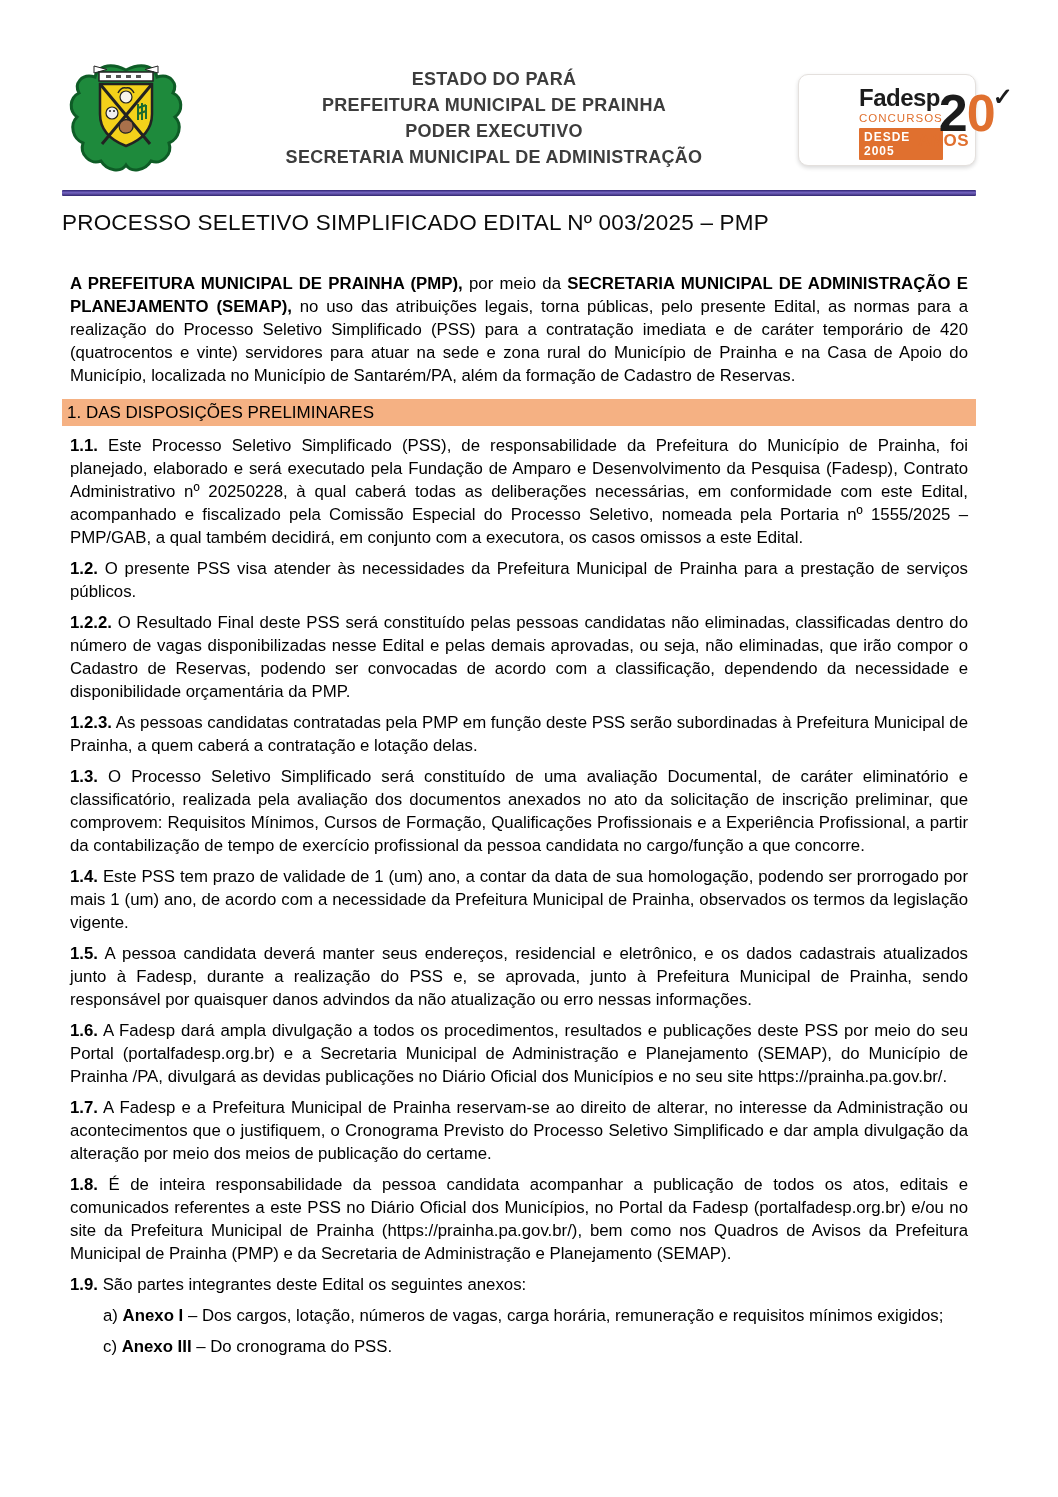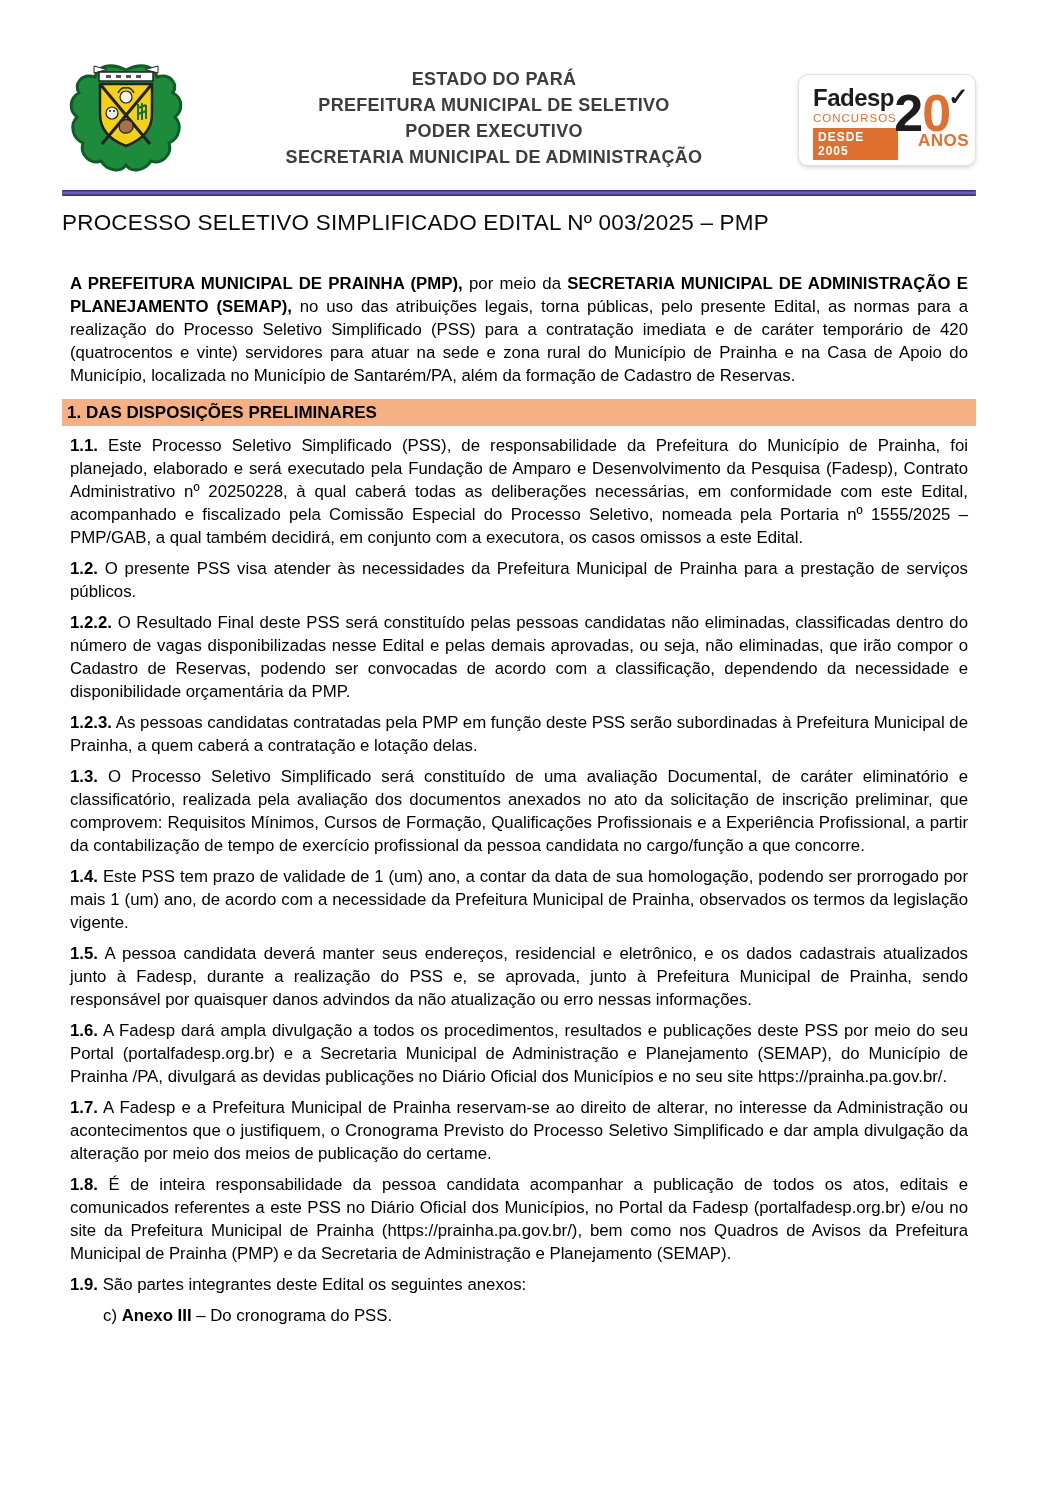--- a/index.html
+++ b/index.html
@@ -17,42 +17,42 @@
     font-size:18px; line-height:26px; color:#3d3d3d;
     padding-top:8px; letter-spacing:.3px;
   }
   .fadesp-box {
     flex:0 0 auto; width:178px; height:92px; margin-top:16px;
     background:#fff; border:1px solid #e4e0dd; border-radius:10px;
     box-shadow:0 2px 4px rgba(0,0,0,.15);
     position:relative; box-sizing:border-box; padding:12px 8px 0 14px;
     display:flex;
   }
-  .fadesp-left { width:92px; }
+  .fadesp-left { width:92px;margin-left:46px; }
   .fadesp-brand { font-weight:bold; font-size:24px; line-height:22px; color:#1c1c1c; letter-spacing:-0.5px; }
   .fadesp-concursos { color:#e0702f; font-weight:normal; font-size:11.5px; letter-spacing:1px; margin-top:3px; }
   .fadesp-badge {
     display:inline-block; background:#e0702f; color:#fff; font-weight:bold;
     font-size:12px; letter-spacing:1px; padding:2px 5px; margin-top:4px; border-radius:1px;
   }
   .fadesp-years { position:relative; width:74px; }
   .fadesp-2 { position:absolute; left:-4px; top:2px; font-weight:900; font-size:52px; line-height:48px; color:#1c1c1c; letter-spacing:-4px; }
   .fadesp-0 { position:absolute; left:24px; top:2px; font-weight:900; font-size:52px; line-height:48px; color:#e0702f; }
   .fadesp-check { position:absolute; left:50px; top:-4px; font-size:24px; color:#1c1c1c; font-weight:bold; }
   .fadesp-anos { position:absolute; right:-2px; bottom:14px; color:#e0702f; font-weight:bold; font-size:17px; letter-spacing:.5px; }
 
   
   .divider { height:6px; margin-top:12px; background:linear-gradient(to bottom,#2f2373,#7565c2 45%,#32266f); border-radius:1px; }
   .title { text-align:left; font-size:22.5px; font-weight:400; margin:14px 0 0 0; color:#0c0c0c; letter-spacing:.2px; }
 
   
   .content { margin-top:36px; font-size:16.8px; line-height:23px; text-align:justify; }
   .content p { margin:8px; }
   .sec-head {
-    background:#f5b183; font-weight:bold; font-size:17px;
+    background:#f5b183; font-weight:normal; font-size:17px;
     padding:2px 5px; margin:12px 0 2px 0; text-align:left;
   }
   .annex { padding-left:33px; }
   b { font-weight:bold; }
 </style>
 </head>
 <body>
 
 <div class="page">
 
@@ -75,21 +75,21 @@
         <circle cx="46" cy="55" r="6" fill="#efefef" stroke="#222222" stroke-width="1.2"></circle>
         <circle cx="44" cy="53" r="1" fill="#222222"></circle>
         <circle cx="48" cy="53" r="1" fill="#222222"></circle>
         <path d="M72 46 v16 M76 45 v17 M80 47 v14 M72 50 l8 -3 M72 56 l8 -3" stroke="#1c6b2e" stroke-width="2" fill="none"></path>
         <path d="M55 64 q5 -5 11 0 q3 6 -2 10 q-7 3 -10 -2 q-2 -4 1 -8 z" fill="#a9714b" stroke="#222222" stroke-width="1.2"></path>
       </svg>
     </div>
 
     <div class="org-block">
       <div>ESTADO DO PARÁ</div>
-      <div>PREFEITURA MUNICIPAL DE SELETIVO</div>
+      <div>PREFEITURA MUNICIPAL DE PRAINHA</div>
       <div>PODER EXECUTIVO</div>
       <div>SECRETARIA MUNICIPAL DE ADMINISTRAÇÃO</div>
     </div>
 
     <div class="fadesp-box">
       <div class="fadesp-left">
         <div class="fadesp-brand">Fadesp</div>
         <div class="fadesp-concursos">CONCURSOS</div>
         <div class="fadesp-badge">DESDE 2005</div>
       </div>
@@ -117,16 +117,17 @@
     <p><b>1.2.2.</b><span> O Resultado Final deste PSS será constituído pelas pessoas candidatas não eliminadas, classificadas dentro do número de vagas disponibilizadas nesse Edital e pelas demais aprovadas, ou seja, não eliminadas, que irão compor o Cadastro de Reservas, podendo ser convocadas de acordo com a classificação, dependendo da necessidade e disponibilidade orçamentária da PMP.</span></p>
     <p><b>1.2.3.</b><span> As pessoas candidatas contratadas pela PMP em função deste PSS serão subordinadas à Prefeitura Municipal de Prainha, a quem caberá a contratação e lotação delas.</span></p>
     <p><b>1.3.</b><span> O Processo Seletivo Simplificado será constituído de uma avaliação Documental, de caráter eliminatório e classificatório, realizada pela avaliação dos documentos anexados no ato da solicitação de inscrição preliminar, que comprovem: Requisitos Mínimos, Cursos de Formação, Qualificações Profissionais e a Experiência Profissional, a partir da contabilização de tempo de exercício profissional da pessoa candidata no cargo/função a que concorre.</span></p>
     <p><b>1.4.</b><span> Este PSS tem prazo de validade de 1 (um) ano, a contar da data de sua homologação, podendo ser prorrogado por mais 1 (um) ano, de acordo com a necessidade da Prefeitura Municipal de Prainha, observados os termos da legislação vigente.</span></p>
     <p><b>1.5.</b><span> A pessoa candidata deverá manter seus endereços, residencial e eletrônico, e os dados cadastrais atualizados junto à Fadesp, durante a realização do PSS e, se aprovada, junto à Prefeitura Municipal de Prainha, sendo responsável por quaisquer danos advindos da não atualização ou erro nessas informações.</span></p>
     <p><b>1.6.</b><span> A Fadesp dará ampla divulgação a todos os procedimentos, resultados e publicações deste PSS por meio do seu Portal (portalfadesp.org.br) e a Secretaria Municipal de Administração e Planejamento (SEMAP), do Município de Prainha /PA, divulgará as devidas publicações no Diário Oficial dos Municípios e no seu site https://prainha.pa.gov.br/.</span></p>
     <p><b>1.7.</b><span> A Fadesp e a Prefeitura Municipal de Prainha reservam-se ao direito de alterar, no interesse da Administração ou acontecimentos que o justifiquem, o Cronograma Previsto do Processo Seletivo Simplificado e dar ampla divulgação da alteração por meio dos meios de publicação do certame.</span></p>
     <p><b>1.8.</b><span> É de inteira responsabilidade da pessoa candidata acompanhar a publicação de todos os atos, editais e comunicados referentes a este PSS no Diário Oficial dos Municípios, no Portal da Fadesp (portalfadesp.org.br) e/ou no site da Prefeitura Municipal de Prainha (https://prainha.pa.gov.br/), bem como nos Quadros de Avisos da Prefeitura Municipal de Prainha (PMP) e da Secretaria de Administração e Planejamento (SEMAP).</span></p>
     <p><b>1.9.</b><span> São partes integrantes deste Edital os seguintes anexos:</span></p>
 
+    <p class="annex"><span>a) </span><b>Anexo I</b><span> – Dos cargos, lotação, números de vagas, carga horária, remuneração e requisitos mínimos exigidos;</span></p>
     <p class="annex"><span>c) </span><b>Anexo III</b><span> – Do cronograma do PSS.</span></p>
 
   </div>
 </div>
 
 </body></html>

